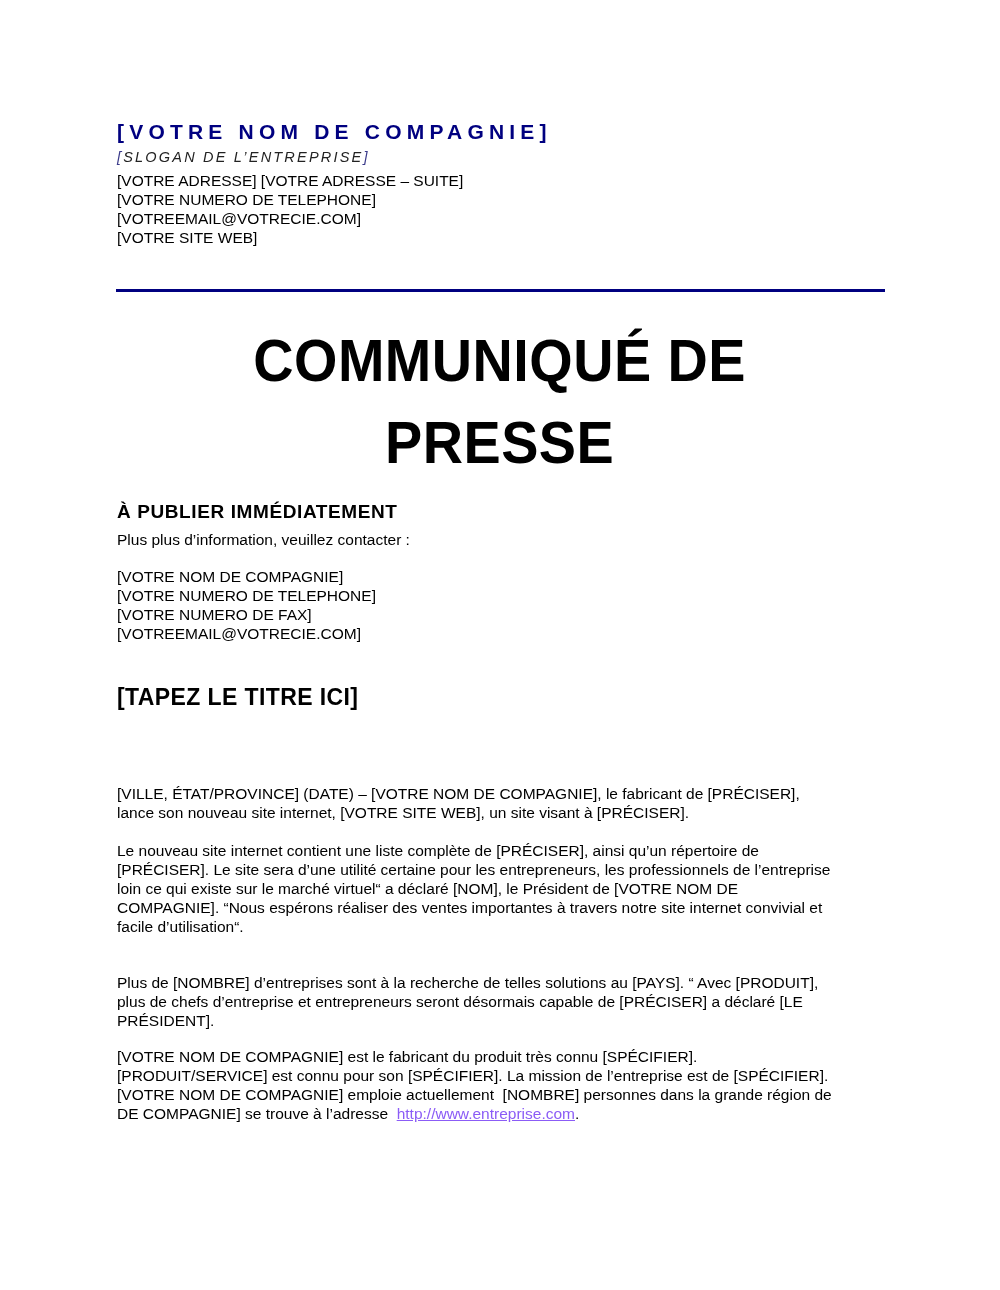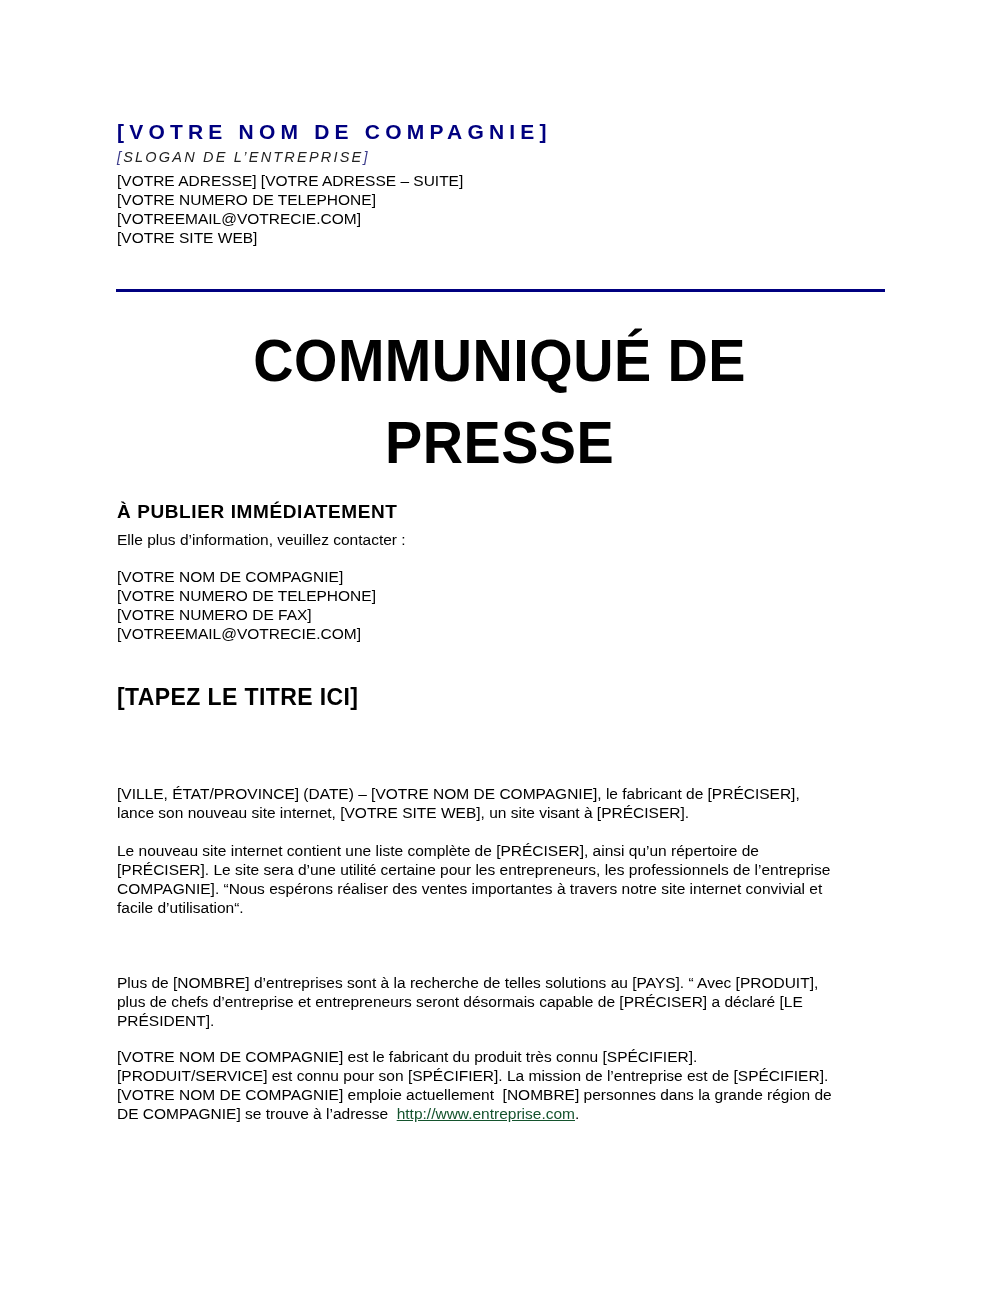--- a/index.html
+++ b/index.html
@@ -32,21 +32,21 @@
                          line-height: 28px; letter-spacing: 0.4px; white-space: nowrap; }
     .subtitle-placeholder { position: absolute; left: 117px; top: 735px; font-size: 18.5px; font-weight: bold;
                             line-height: 24px; letter-spacing: 0.3px; white-space: nowrap; }
 
     .body-text { position: absolute; left: 117px; width: 770px; font-size: 15.5px; line-height: 19px; }
     .body-text div { white-space: nowrap; }
     .p1 { top: 784px; }
     .p2 { top: 841px; }
     .p3 { top: 973px; }
     .p4 { top: 1047px; }
-    .link { color: #14532d; text-decoration: underline; cursor: pointer; }
+    .link { color: #8b5cf6; text-decoration: underline; cursor: pointer; }
   </style>
 </head>
 <body>
 
 <div class="page">
 
   <div class="company-name">[VOTRE NOM DE COMPAGNIE]</div>
   <div class="slogan"><span class="br">[</span><span>SLOGAN DE L’ENTREPRISE</span><span class="br">]</span></div>
 
   <div class="address-block">
@@ -57,38 +57,39 @@
   </div>
 
   <div class="divider"></div>
 
   <div class="main-title">
     <div>COMMUNIQUÉ DE</div>
     <div>PRESSE</div>
   </div>
 
   <div class="publish-heading">À PUBLIER IMMÉDIATEMENT</div>
-  <div class="contact-intro">Elle plus d’information, veuillez contacter :</div>
+  <div class="contact-intro">Plus plus d’information, veuillez contacter :</div>
   <div class="contact-block">
     <div>[VOTRE NOM DE COMPAGNIE]</div>
     <div>[VOTRE NUMERO DE TELEPHONE]</div>
     <div>[VOTRE NUMERO DE FAX]</div>
     <div>[VOTREEMAIL@VOTRECIE.COM]</div>
   </div>
 
   <div class="title-placeholder">[TAPEZ LE TITRE ICI]</div>
 
   <div class="body-text p1">
     <div>[VILLE, ÉTAT/PROVINCE] (DATE) – [VOTRE NOM DE COMPAGNIE], le fabricant de [PRÉCISER],</div>
     <div>lance son nouveau site internet, [VOTRE SITE WEB], un site visant à [PRÉCISER].</div>
   </div>
 
   <div class="body-text p2">
     <div>Le nouveau site internet contient une liste complète de [PRÉCISER], ainsi qu’un répertoire de</div>
     <div>[PRÉCISER]. Le site sera d’une utilité certaine pour les entrepreneurs, les professionnels de l’entreprise</div>
+    <div>loin ce qui existe sur le marché virtuel“ a déclaré [NOM], le Président de [VOTRE NOM DE</div>
     <div>COMPAGNIE]. “Nous espérons réaliser des ventes importantes à travers notre site internet convivial et</div>
     <div>facile d’utilisation“.</div>
   </div>
 
   <div class="body-text p3">
     <div>Plus de [NOMBRE] d’entreprises sont à la recherche de telles solutions au [PAYS]. “ Avec [PRODUIT],</div>
     <div>plus de chefs d’entreprise et entrepreneurs seront désormais capable de [PRÉCISER] a déclaré [LE</div>
     <div>PRÉSIDENT].</div>
   </div>
 

